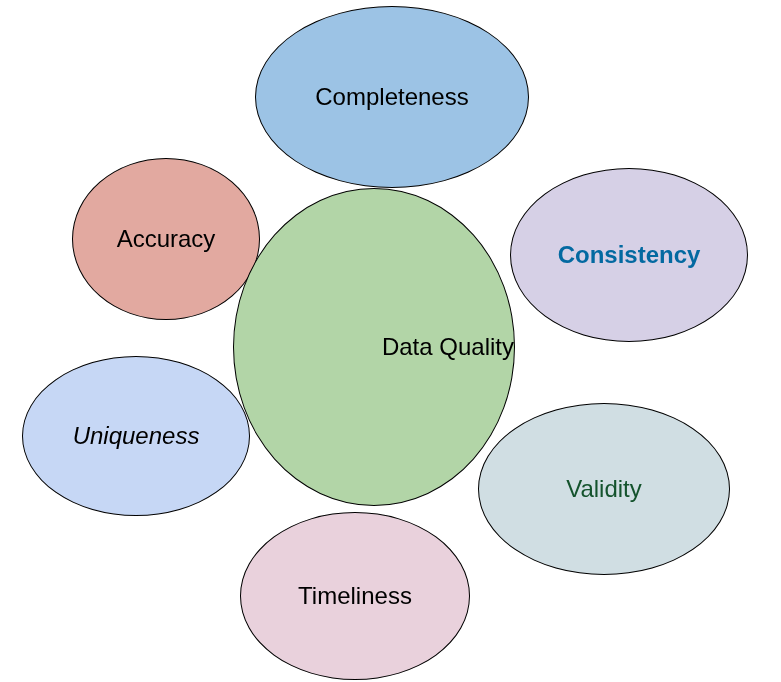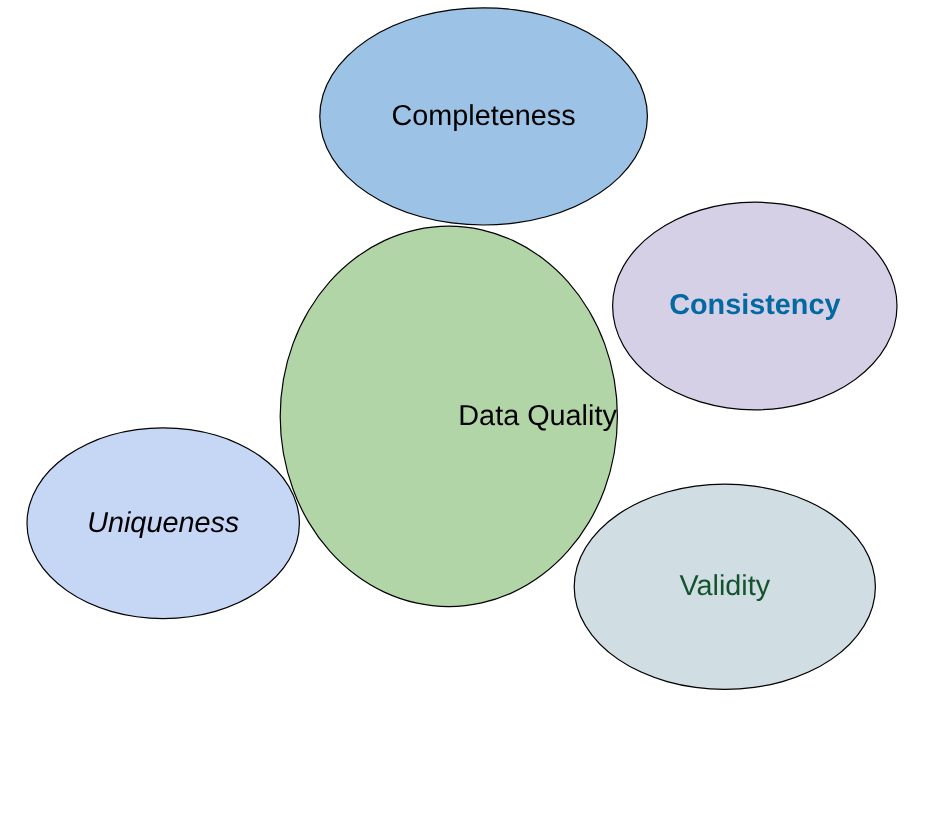--- a/index.html
+++ b/index.html
@@ -32,21 +32,21 @@
     text-align: center;
     z-index: 1;
   }
   .node-center {
     left: 233px; top: 188px;
     width: 282px; height: 318px;
     z-index: 2;
     justify-content: flex-end;
   }
   .node-completeness {
-    left: 266px; top: 6px;
+    left: 255px; top: 6px;
     width: 274px; height: 182px; justify-content: center;
   }
   .node-consistency {
     left: 510px; top: 168px;
     width: 238px; height: 174px;
   }
   .node-validity {
     left: 478px; top: 403px;
     width: 252px; height: 172px;
   }
@@ -65,31 +65,37 @@
 </style>
 </head>
 <body style="background-color: rgb(255, 255, 255);">
 
 <div class="canvas">
 
   <div class="node node-completeness" style="background-color: rgb(156, 195, 229); border-color: rgb(0, 0, 0); color: rgb(0, 0, 0);">
     <span>Completeness</span>
   </div>
 
+  <div class="node node-accuracy" style="background-color: rgb(226, 169, 160); border-color: rgb(0, 0, 0); color: rgb(0, 0, 0);">
+    <span>Accuracy</span>
+  </div>
 
   <div class="node node-consistency" style="background-color: rgb(214, 208, 230); border-color: rgb(0, 0, 0); color: #0369a1; font-weight: bold;">
     <span>Consistency</span>
   </div>
 
   <div class="node node-center" style="background-color: rgb(178, 213, 167); border-color: rgb(0, 0, 0); color: rgb(0, 0, 0);">
     <span>Data Quality</span>
   </div>
 
   <div class="node node-uniqueness" style="background-color: rgb(198, 215, 245); border-color: rgb(0, 0, 0); color: rgb(0, 0, 0);">
     <span>Uniqueness</span>
   </div>
 
   <div class="node node-validity" style="background-color: rgb(208, 222, 227); border-color: rgb(0, 0, 0); color: #14532d;">
     <span>Validity</span>
   </div>
 
+  <div class="node node-timeliness" style="background-color: rgb(233, 209, 220); border-color: rgb(0, 0, 0); color: rgb(0, 0, 0);">
+    <span>Timeliness</span>
+  </div>
 
 </div>
 
 </body></html>

